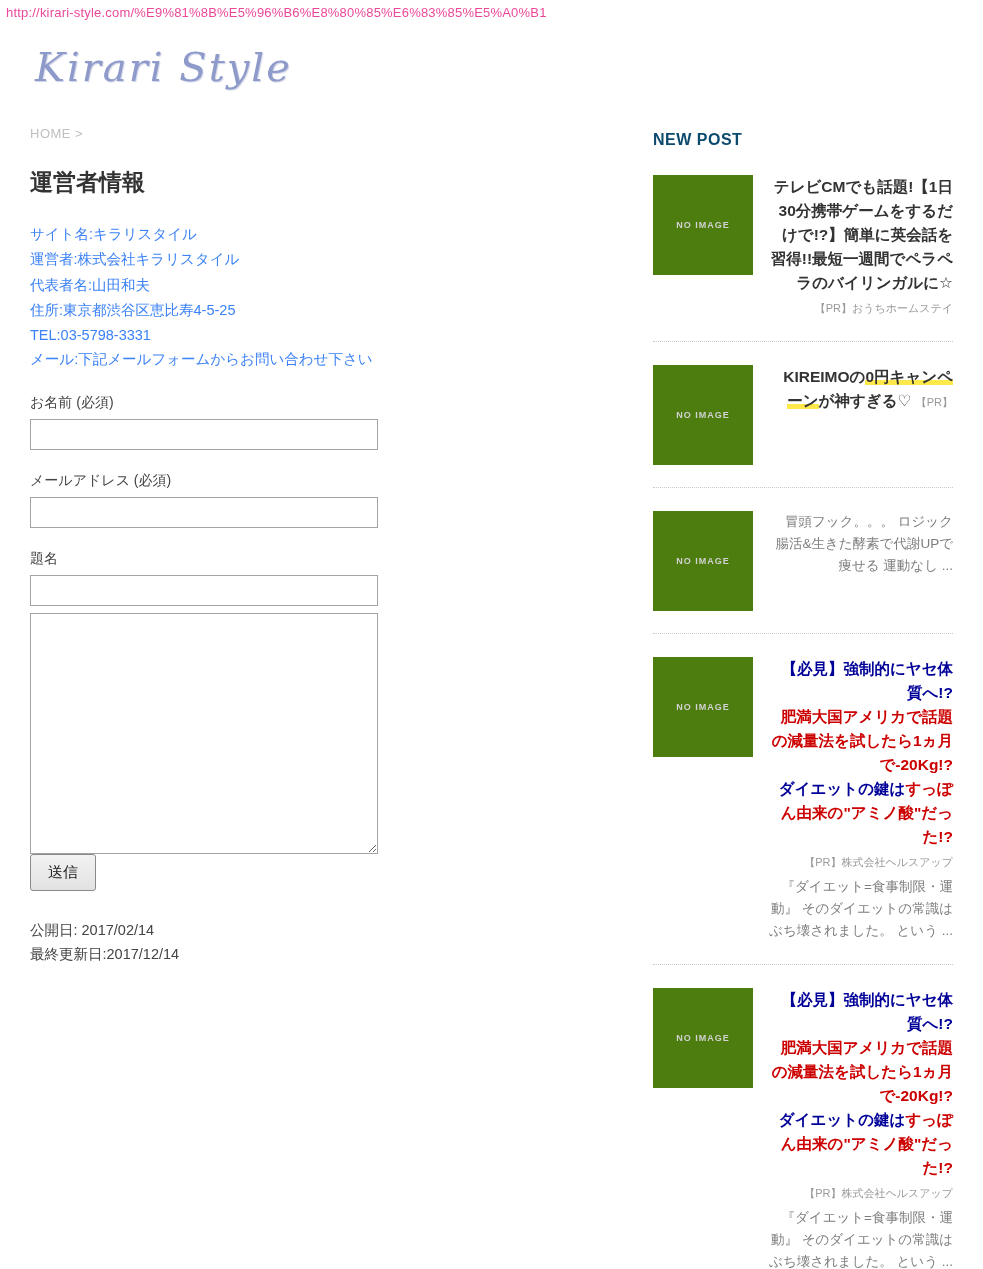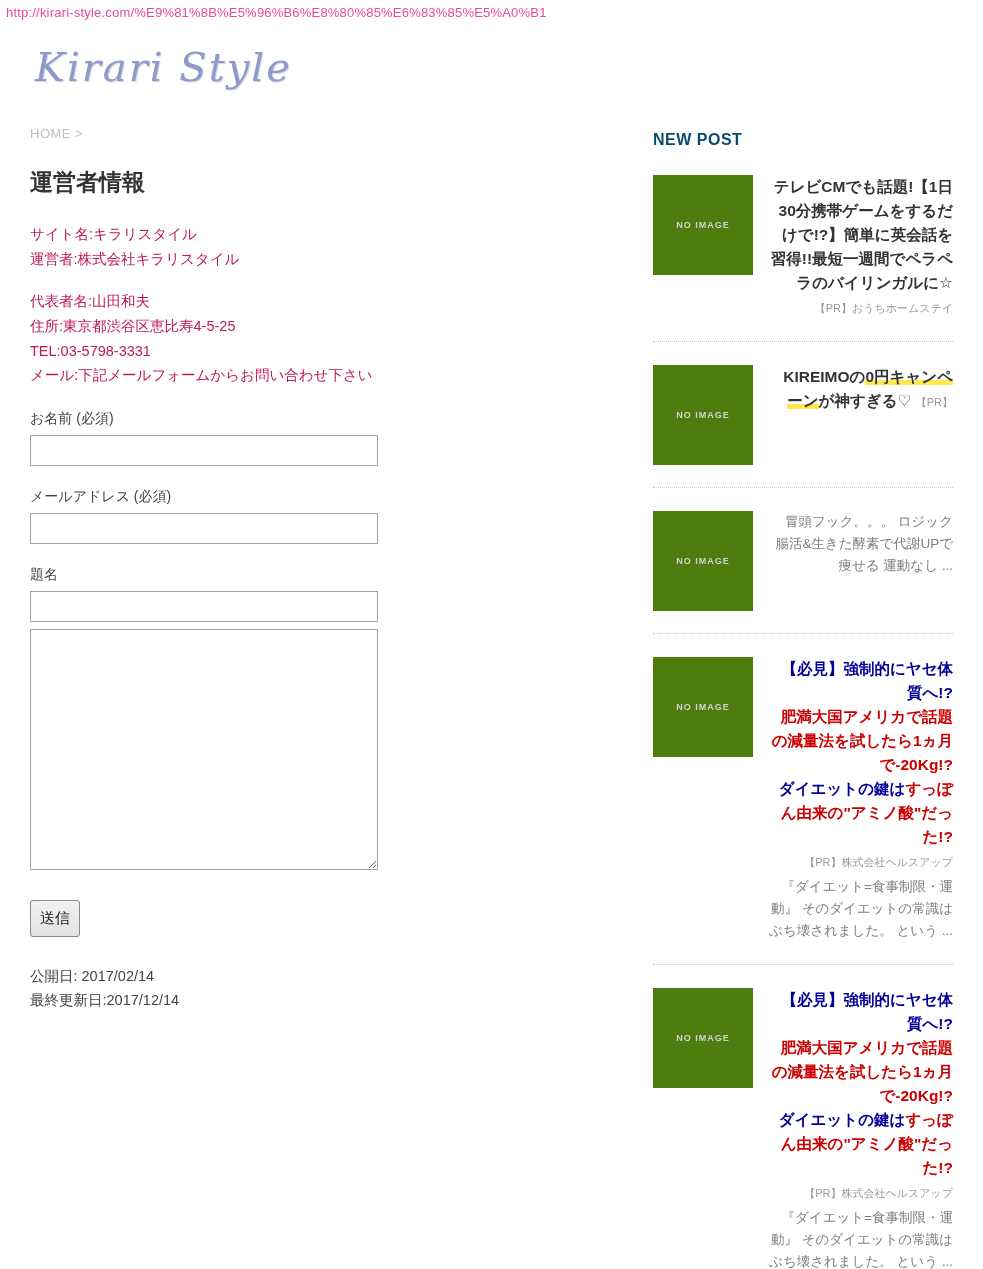--- a/index.html
+++ b/index.html
@@ -43,22 +43,22 @@
   
   .main-col{width:400px;}
   .breadcrumb{font-size:13px;color:#bfbfbf;letter-spacing:.5px;}
   .breadcrumb a{color:#bfbfbf;text-decoration:none;cursor:pointer;}
   h1.page-title{
     margin-top:26px;
     font-size:23px;
     font-weight:bold;
     color:#333;
   }
-  .info{margin-top:24px;font-size:14.5px;line-height:1.7;color:#be185d;}
-  .info2{margin-top:18px;}
+  .info{margin-top:24px;font-size:14.5px;line-height:1.7;color:#3b82f6;}
+  .info2{margin-top:2px;}
   .form-block{margin-top:6px;}
   .field-label{display:block;margin-top:22px;font-size:14px;color:#444;}
   .text-input{
     display:block;
     margin-top:7px;
     width:348px;height:31px;
     border:1px solid #a3a3a3;
     background:#fff;
     font-size:14px;
     padding:0 6px;
@@ -68,27 +68,26 @@
     margin-top:7px;
     width:348px;height:241px;
     border:1px solid #a3a3a3;
     background:#fff;
     font-size:14px;
     padding:4px 6px;
     resize:both;
     font-family:"Liberation Sans","DejaVu Sans",sans-serif;
   }
   .submit-btn{
-    margin-top:30px;
     font-size:15px;
     color:#222;
     background:linear-gradient(#f2f2f2,#e2e2e2);
     border:1px solid #8a8a8a;
     border-radius:3px;
-    padding:8px 9px;
+    padding:8px 17px;
     cursor:pointer;
     font-family:Liberation Serif, serif;
   }
   .dates{margin-top:28px;font-size:14.5px;line-height:1.65;color:#444;}
   
   .sidebar{width:300px;}
   .sidebar-heading{
     margin-top:5px;
     font-size:16px;
     font-weight:bold;

